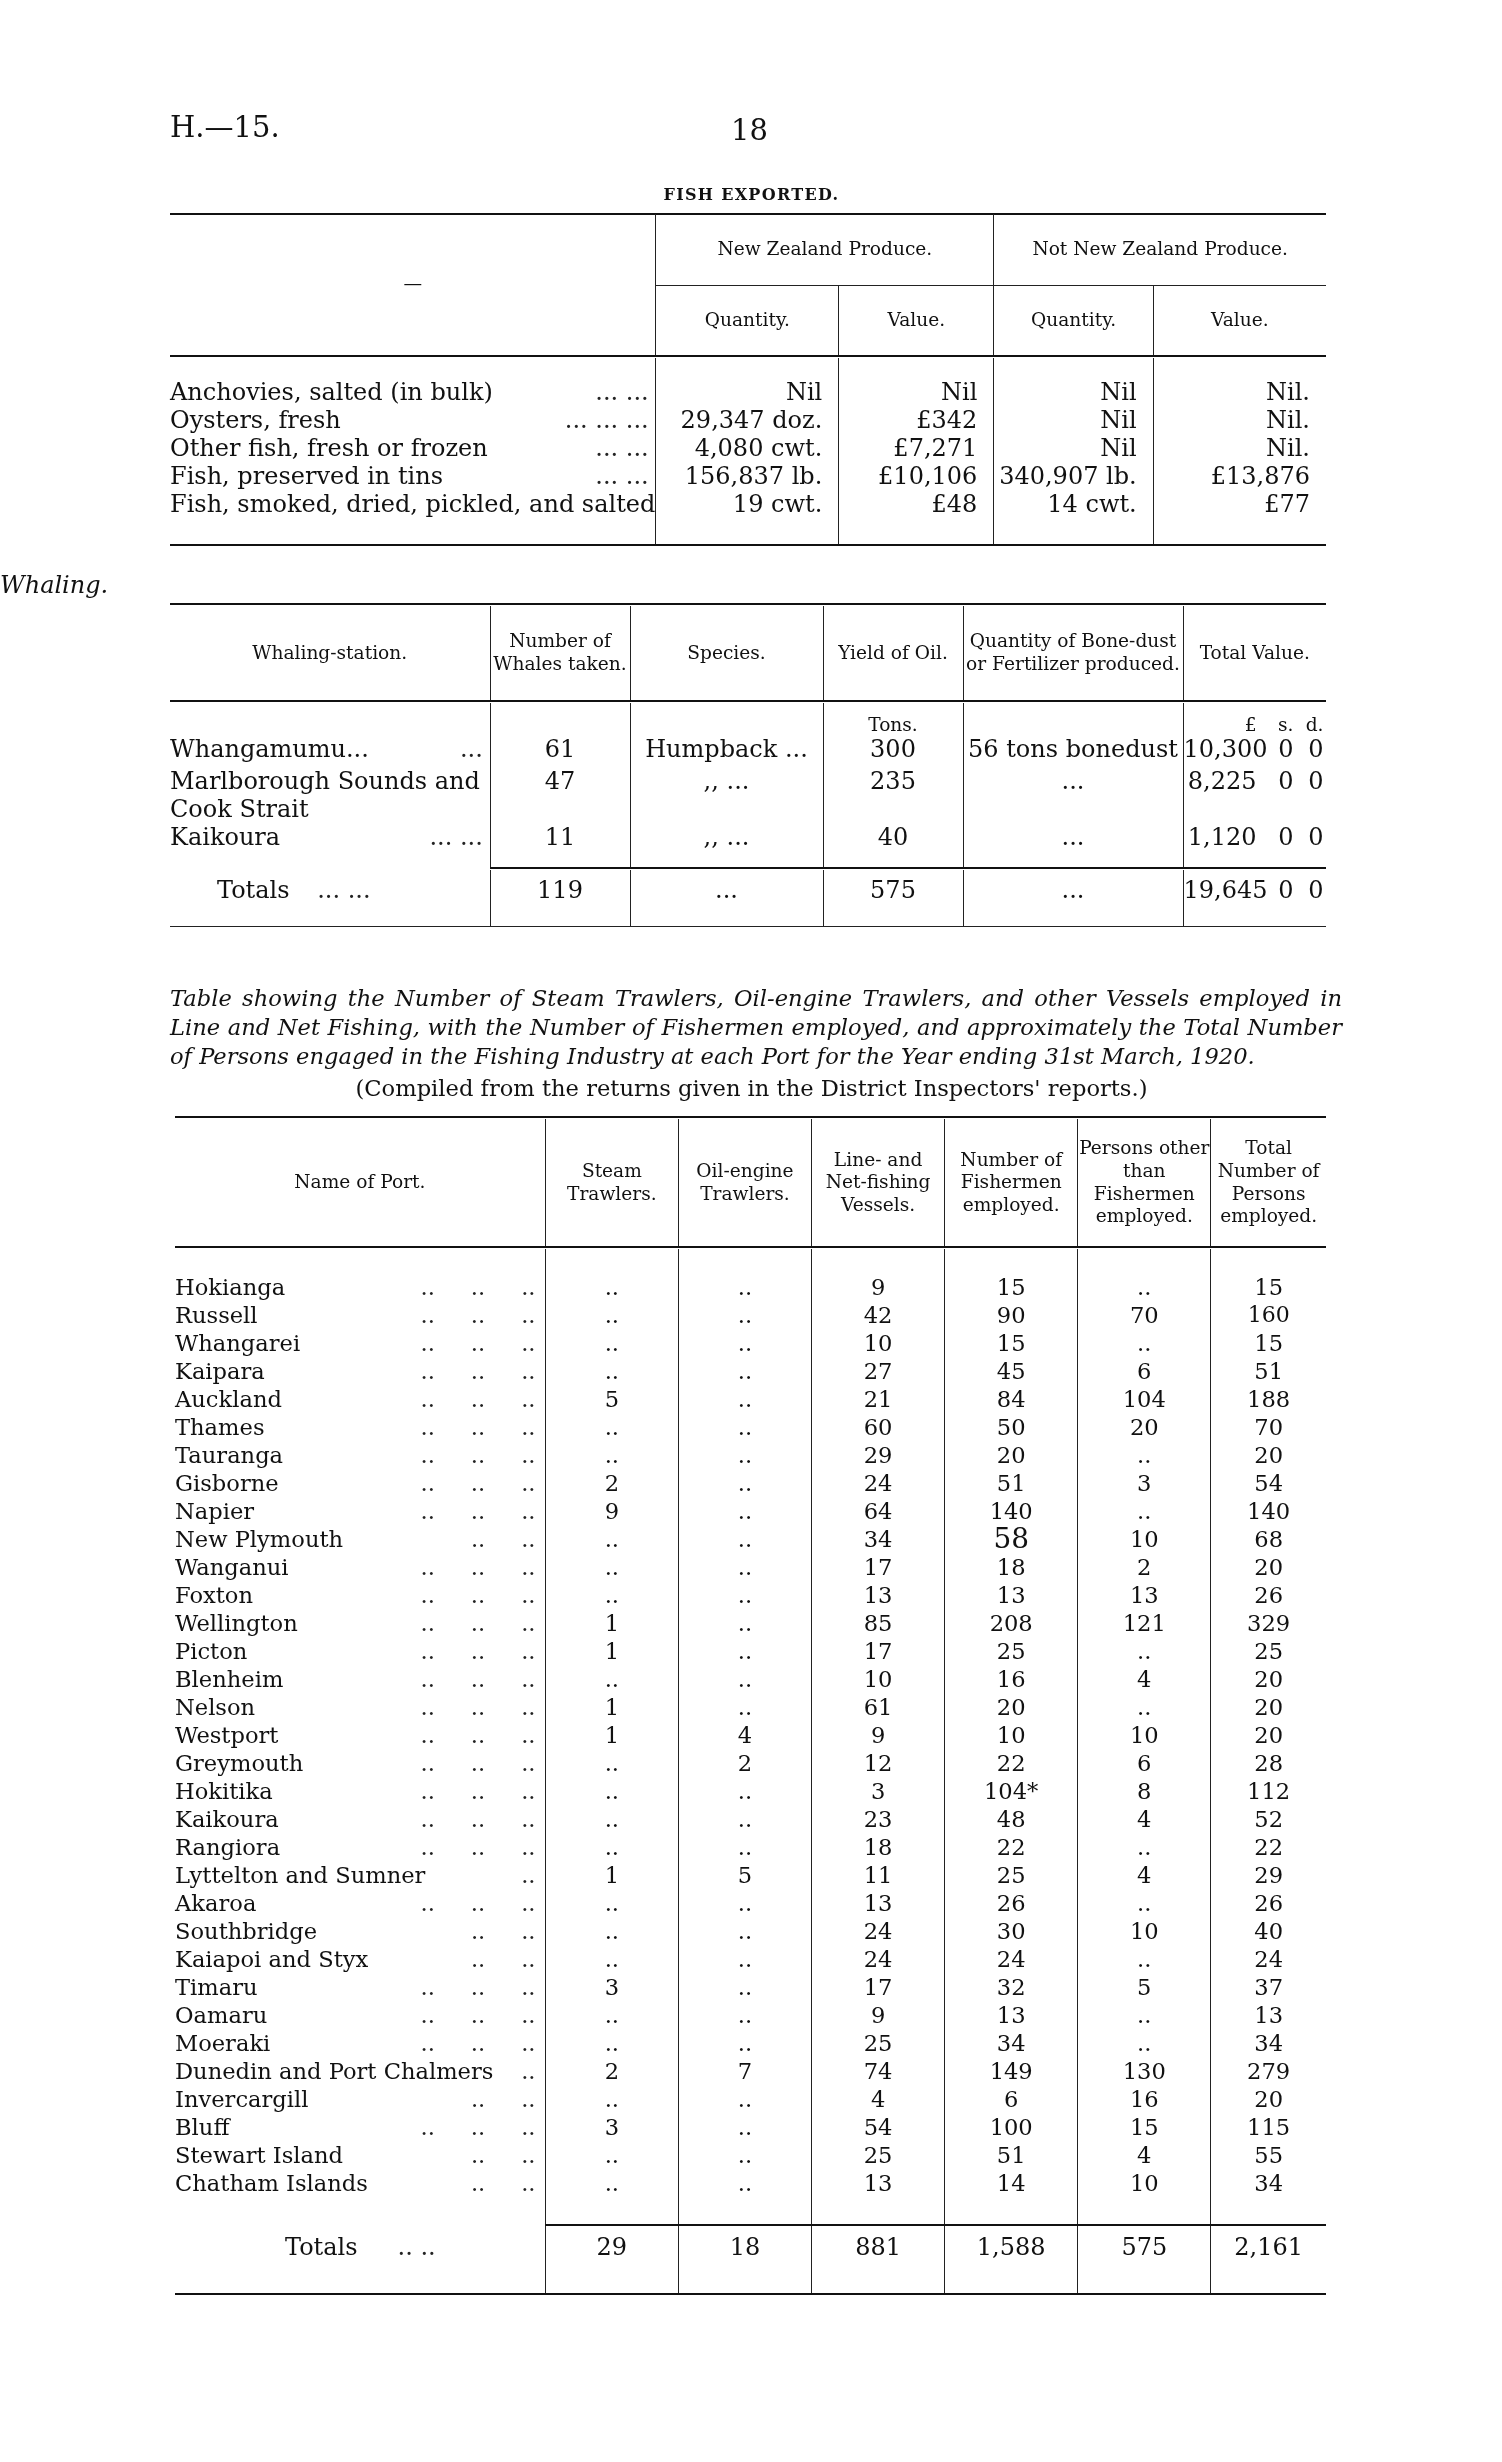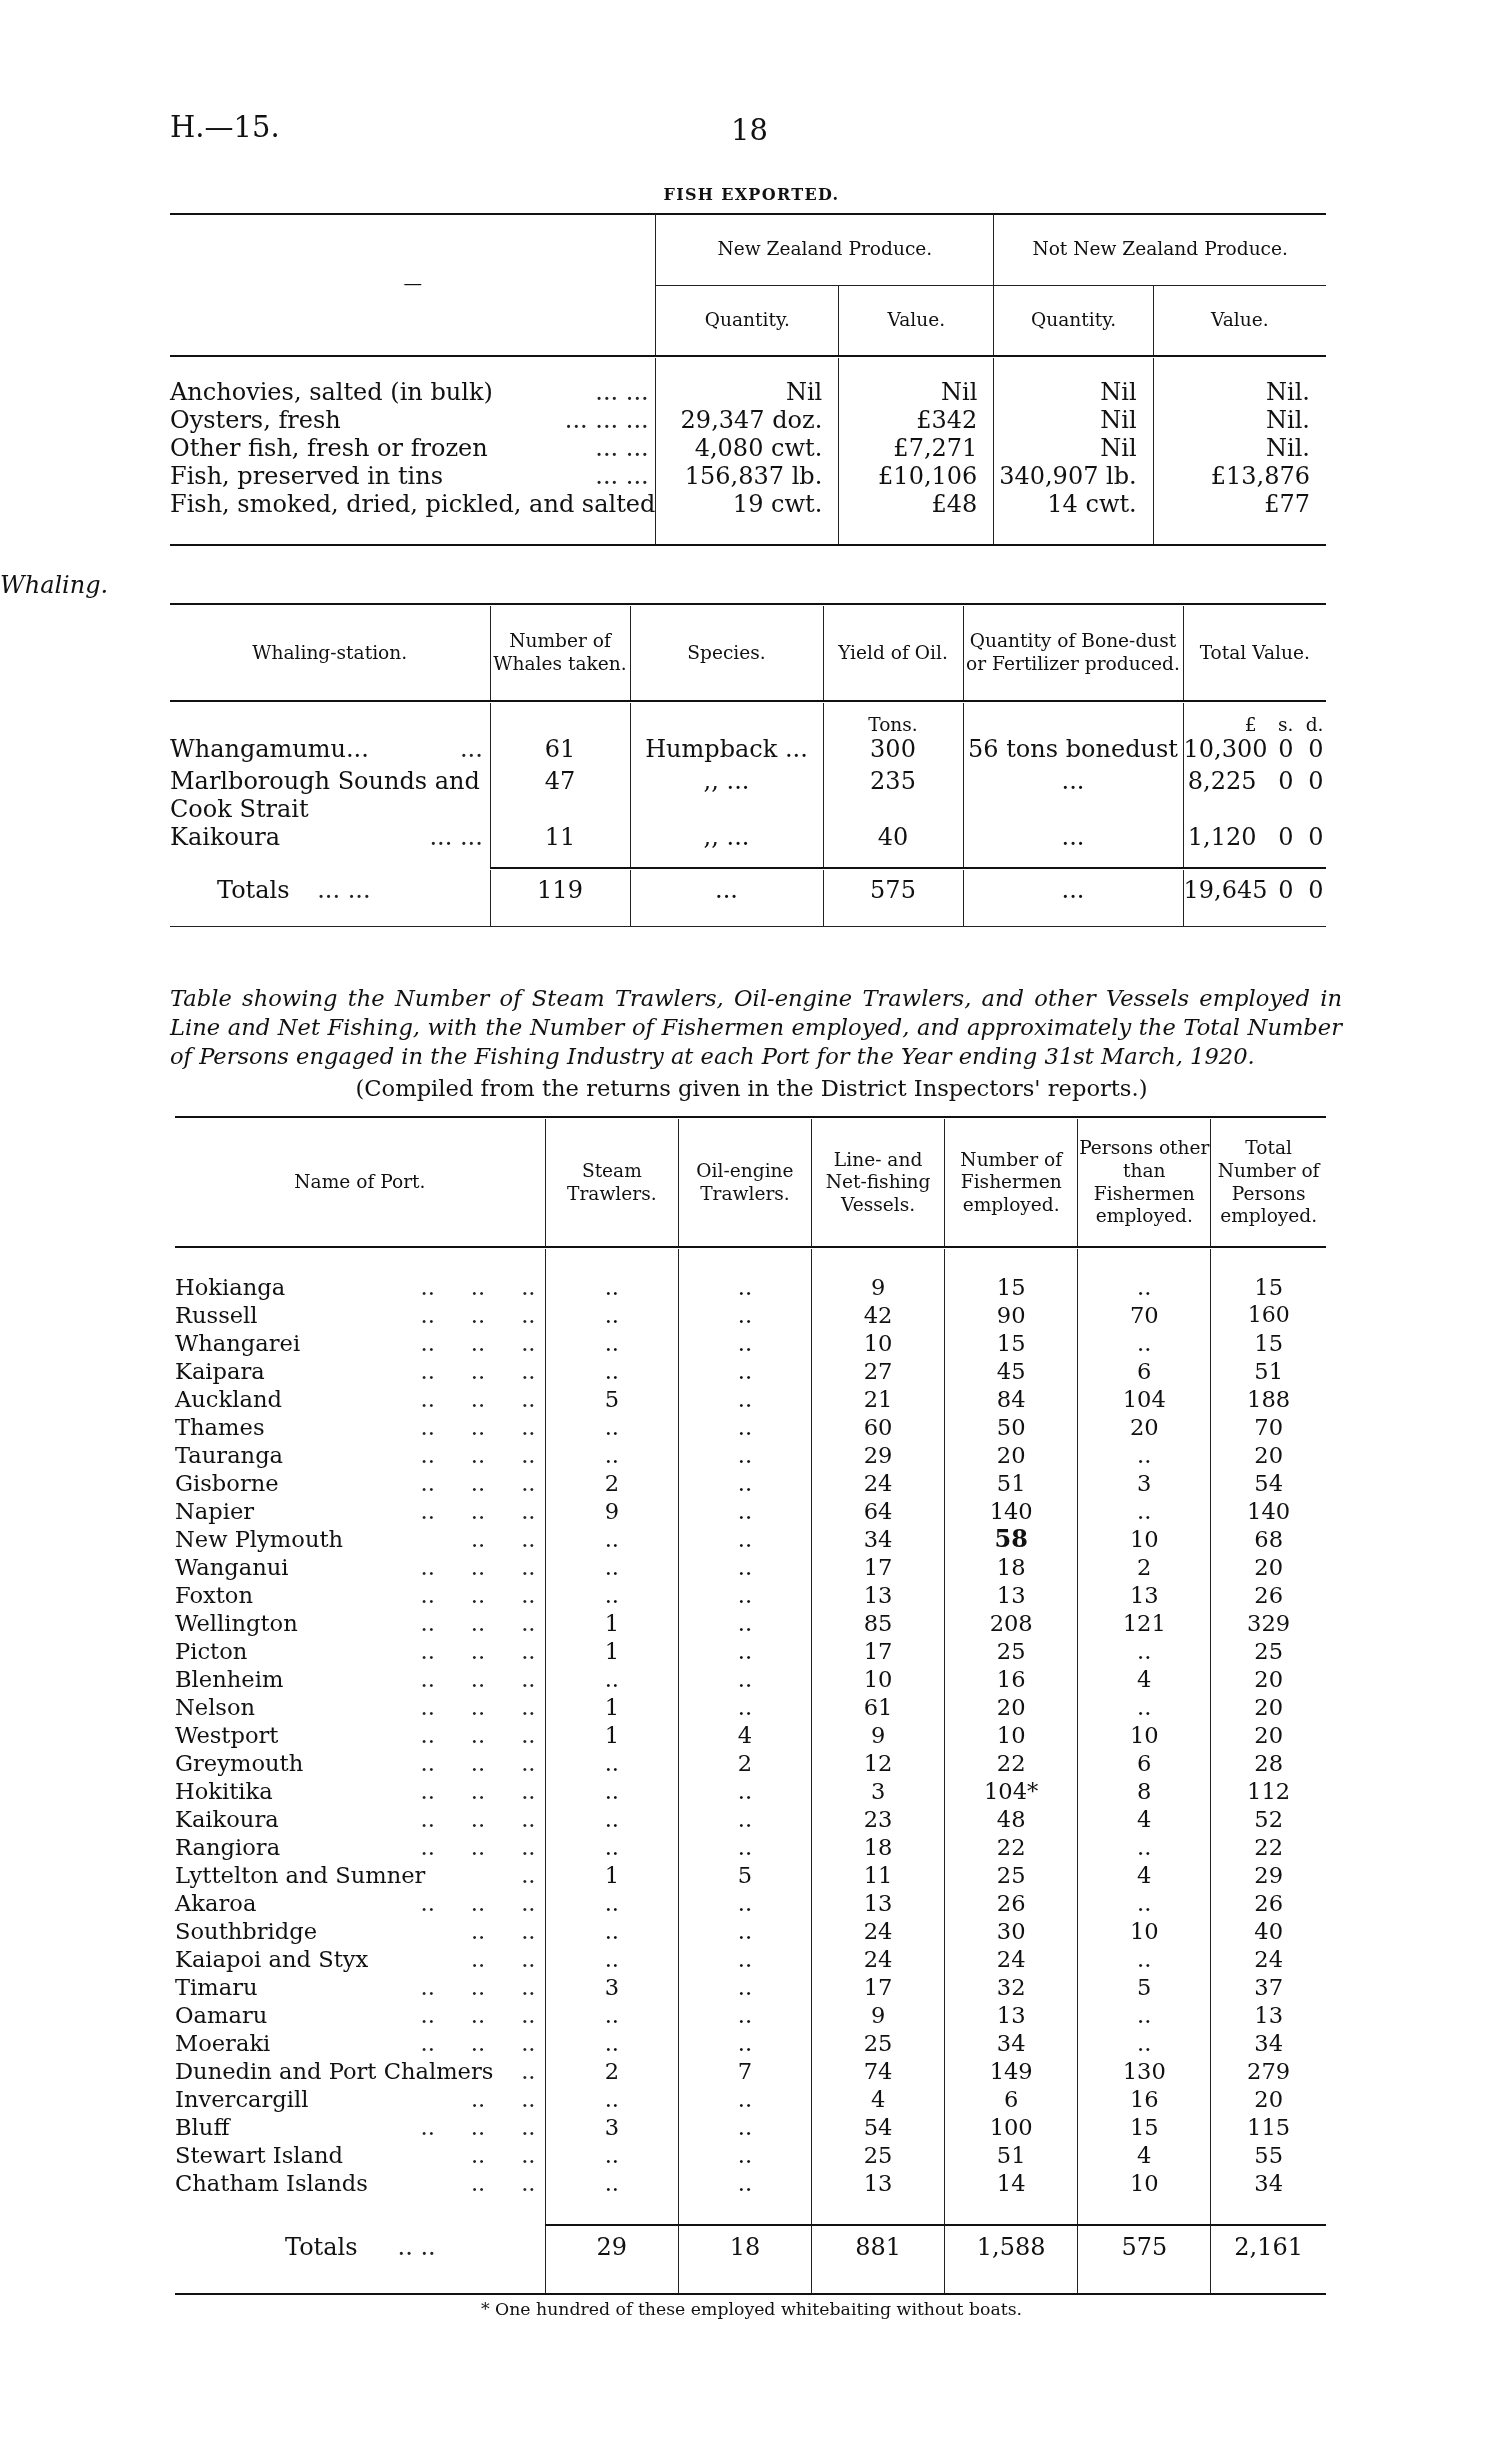--- a/index.html
+++ b/index.html
@@ -333,21 +333,21 @@
           <td class="dcell vl c" style="font-size:22.6px;">64</td>
           <td class="dcell vl c" style="font-size:22.6px;">140</td>
           <td class="dcell vl c" style="font-size:22.6px;">..</td>
           <td class="dcell vl c" style="font-size:22.6px;">140</td>
         </tr>
         <tr style="height:28px;">
           <td class="dcell l" style="font-size:22.6px;"><span>New Plymouth</span><span class="dots" style="float:right; padding-right:9.3px; white-space:pre;">..     ..</span></td>
           <td class="dcell vl c" style="font-size:22.6px;">..</td>
           <td class="dcell vl c" style="font-size:22.6px;">..</td>
           <td class="dcell vl c" style="font-size:22.6px;">34</td>
-          <td class="dcell vl c" style="font-size:24px;font-weight:bold;">58</td>
+          <td class="dcell vl c" style="font-size:28px;">58</td>
           <td class="dcell vl c" style="font-size:22.6px;">10</td>
           <td class="dcell vl c" style="font-size:22.6px;">68</td>
         </tr>
         <tr style="height:28px;">
           <td class="dcell l" style="font-size:22.6px;"><span>Wanganui</span><span class="dots" style="float:right; padding-right:9.3px; white-space:pre;">..     ..     ..</span></td>
           <td class="dcell vl c" style="font-size:22.6px;">..</td>
           <td class="dcell vl c" style="font-size:22.6px;">..</td>
           <td class="dcell vl c" style="font-size:22.6px;">17</td>
           <td class="dcell vl c" style="font-size:22.6px;">18</td>
           <td class="dcell vl c" style="font-size:22.6px;">2</td>
@@ -583,15 +583,14 @@
           <td class="vl"></td>
           <td class="vl"></td>
           <td class="vl"></td>
         </tr>
     <tr style="height:2px;">
           <td colspan="7" style="border-top:2px solid #111;"></td>
         </tr>
   </tbody>
     </table>
 
-  <div class="footnote" style="top:2299px;">* One hundred of these employed whitebaiting without boats.</div>
 </div>
 
 
 </body></html>

